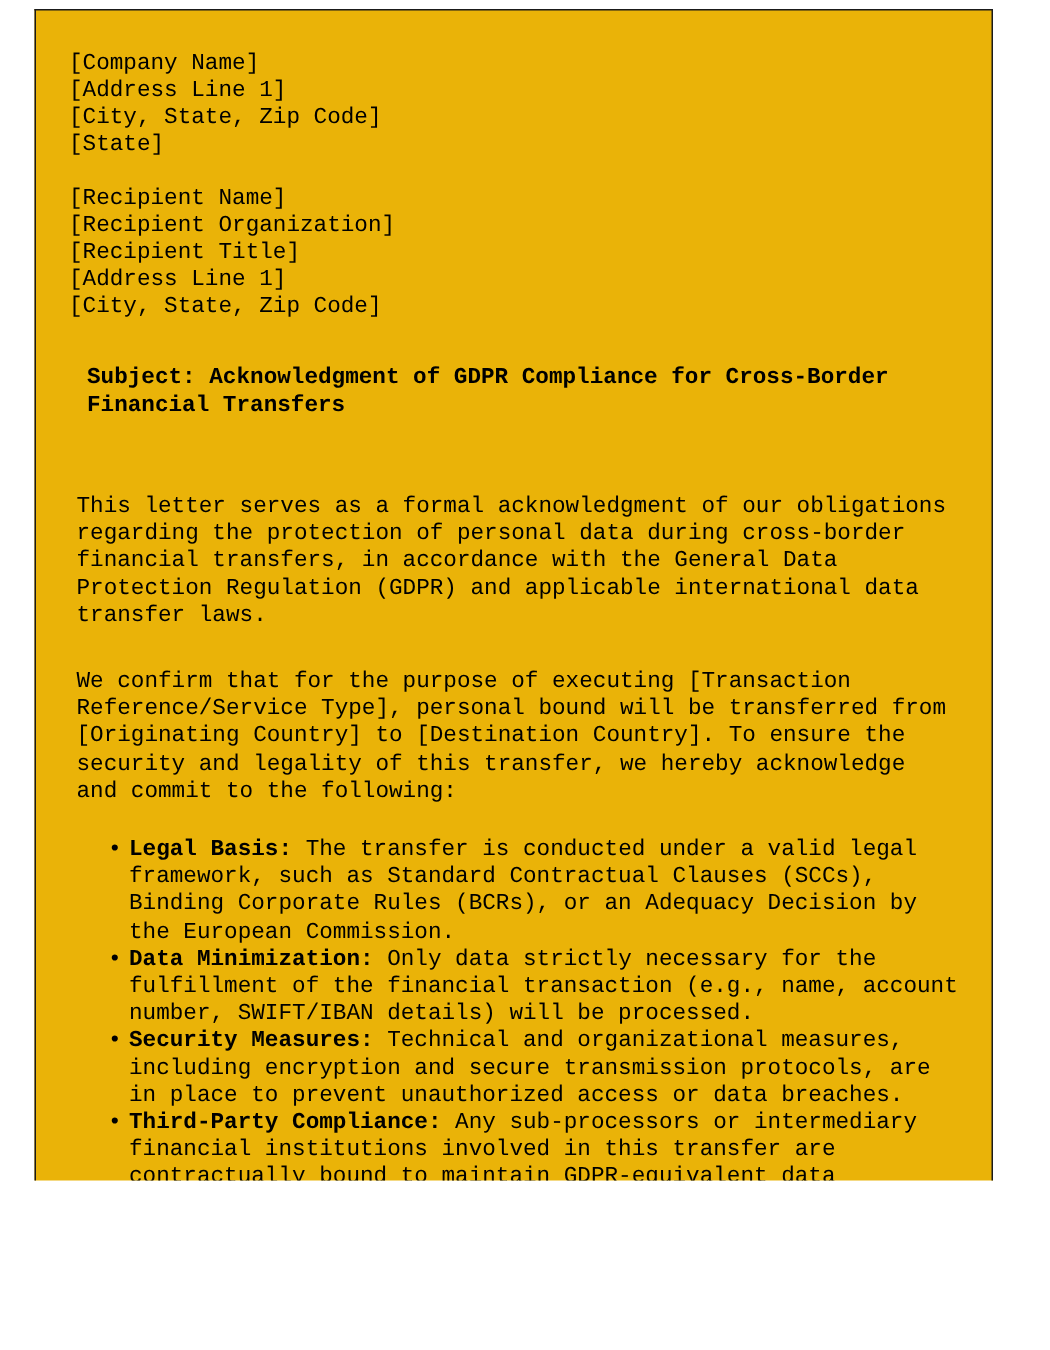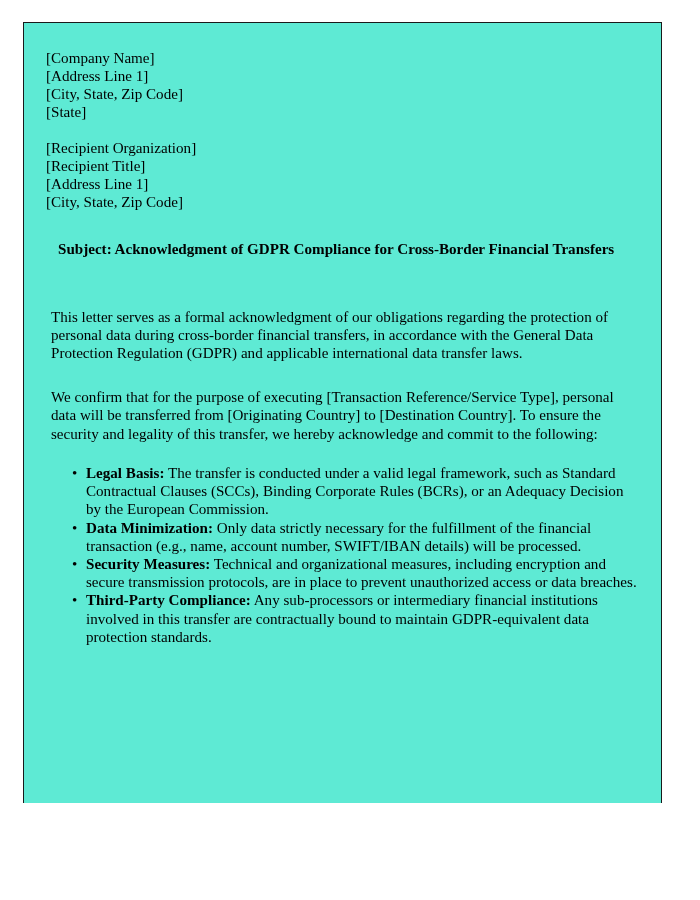--- a/index.html
+++ b/index.html
@@ -15,29 +15,30 @@
     position: relative;
     width: 700px;
     height: 900px;
     background: #ffffff;
     overflow: hidden;
   }
   
   #doc-page {
     position: absolute;
     left: 23px;
-    top: 22px;
+    top: 6px;
     width: 639px;
     height: 781px;
-    background: #5eead4;
+    background: #eab308;
     border-left: 1.3px solid #1a1a1a;
     border-top: 1.3px solid #1a1a1a;
     border-right: 1.3px solid #1a1a1a;
     border-bottom: none;
     overflow: hidden;
+    font-family: Liberation Mono, monospace;
   }
   #doc-body {
     position: absolute;
     left: 22px;
     top: 26px;
     width: 595px;
     color: #000000;
     font-size: 15.1px;
     line-height: 18.05px;
     text-align: left;
@@ -88,40 +89,41 @@
       <div class="addr-block">
         <div class="addr-line">[Company Name]</div>
         <div class="addr-line">[Address Line 1]</div>
         <div class="addr-line">[City, State, Zip Code]</div>
         <div class="addr-line">[State]</div>
       </div>
 
       <div class="block-gap"></div>
 
       <div class="addr-block">
+        <div class="addr-line">[Recipient Name]</div>
         <div class="addr-line">[Recipient Organization]</div>
         <div class="addr-line">[Recipient Title]</div>
         <div class="addr-line">[Address Line 1]</div>
         <div class="addr-line">[City, State, Zip Code]</div>
       </div>
 
       <div class="gap-md"></div>
 
       <div class="subject">Subject: Acknowledgment of GDPR Compliance for Cross-Border Financial Transfers</div>
 
       <div class="gap-sm"></div>
 
 
       <div class="gap-sm"></div>
 
       <p class="para">This letter serves as a formal acknowledgment of our obligations regarding the protection of personal data during cross-border financial transfers, in accordance with the General Data Protection Regulation (GDPR) and applicable international data transfer laws.</p>
 
       <div class="gap-sm"></div>
 
-      <p class="para">We confirm that for the purpose of executing [Transaction Reference/Service Type], personal data will be transferred from [Originating Country] to [Destination Country]. To ensure the security and legality of this transfer, we hereby acknowledge and commit to the following:</p>
+      <p class="para">We confirm that for the purpose of executing [Transaction Reference/Service Type], personal bound will be transferred from [Originating Country] to [Destination Country]. To ensure the security and legality of this transfer, we hereby acknowledge and commit to the following:</p>
 
       <div class="gap-sm"></div>
 
       <ul class="bullets">
         <li>
           <span class="lead">Legal Basis:</span><span> The transfer is conducted under a valid legal framework, such as Standard Contractual Clauses (SCCs), Binding Corporate Rules (BCRs), or an Adequacy Decision by the European Commission.</span>
         </li>
         <li>
           <span class="lead">Data Minimization:</span><span> Only data strictly necessary for the fulfillment of the financial transaction (e.g., name, account number, SWIFT/IBAN details) will be processed.</span>
         </li>

